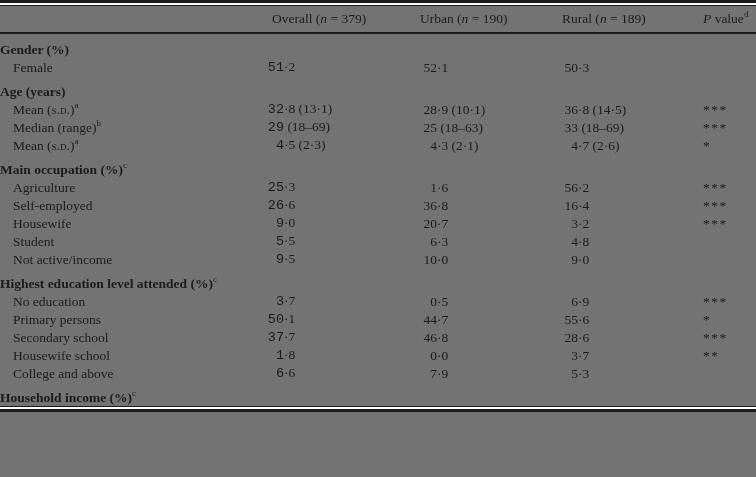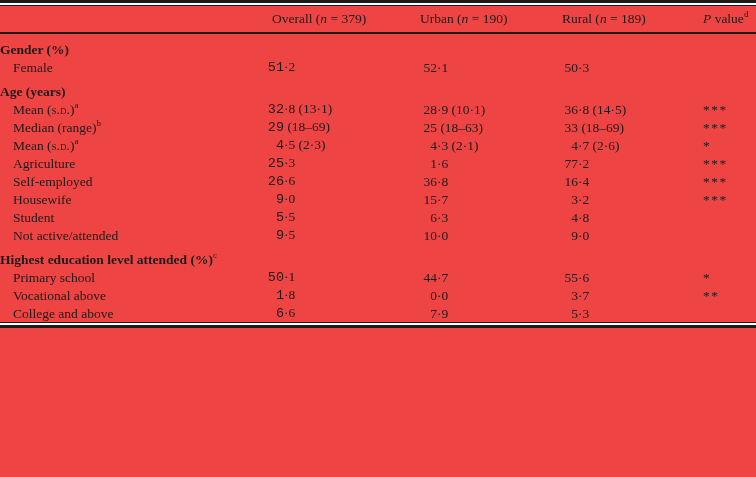--- a/index.html
+++ b/index.html
@@ -1,17 +1,17 @@
 <!DOCTYPE html>
 <html><head>
 <meta charset="utf-8">
 <style>
   html,body{margin:0;padding:0;background:#ffffff;}
   .page{
-    width:756px;height:477px;background:#ef4444;overflow:hidden;
+    width:756px;height:477px;background:#737373;overflow:hidden;
     font-family:"Liberation Serif","DejaVu Serif",serif;
     color:#1b1b1b;font-size:13.5px;
   }
   .rule-thick{height:3px;background:#1b1b1b;}
   .rule-gap{height:2px;background:#ffffff;}
   .rule-thin{height:1px;background:#1b1b1b;}
 
   table{width:756px;border-collapse:collapse;table-layout:fixed;}
   col.c-label{width:258px;}
   col.c-overall{width:142px;}
@@ -104,78 +104,98 @@
           <td class="num c2"><span class="ip">33</span><span class="rest"> (18–69)</span></td>
           <td class="pcol">***</td>
         </tr>
         <tr class="data">
           <td class="label ind"><span>Mean (</span><span class="sc">s.d.</span><span>)</span><sup>a</sup></td>
           <td class="num c0"><span class="ip">4</span><span class="rest">·5 (2·3)</span></td>
           <td class="num c1"><span class="ip">4</span><span class="rest">·3 (2·1)</span></td>
           <td class="num c2"><span class="ip">4</span><span class="rest">·7 (2·6)</span></td>
           <td class="pcol">*</td>
         </tr>
+        <tr class="section">
+          <td colspan="5" class="label"><span class="b">Main occupation (%)</span><sup>c</sup></td>
+        </tr>
         <tr class="data">
           <td class="label ind"><span>Agriculture</span></td>
           <td class="num c0"><span class="ip">25</span><span class="rest">·3</span></td>
           <td class="num c1"><span class="ip">1</span><span class="rest">·6</span></td>
-          <td class="num c2"><span class="ip">77</span><span class="rest">·2</span></td>
+          <td class="num c2"><span class="ip">56</span><span class="rest">·2</span></td>
           <td class="pcol">***</td>
         </tr>
         <tr class="data">
           <td class="label ind"><span>Self-employed</span></td>
           <td class="num c0"><span class="ip">26</span><span class="rest">·6</span></td>
           <td class="num c1"><span class="ip">36</span><span class="rest">·8</span></td>
           <td class="num c2"><span class="ip">16</span><span class="rest">·4</span></td>
           <td class="pcol">***</td>
         </tr>
         <tr class="data">
           <td class="label ind"><span>Housewife</span></td>
           <td class="num c0"><span class="ip">9</span><span class="rest">·0</span></td>
-          <td class="num c1"><span class="ip">15</span><span class="rest">·7</span></td>
+          <td class="num c1"><span class="ip">20</span><span class="rest">·7</span></td>
           <td class="num c2"><span class="ip">3</span><span class="rest">·2</span></td>
           <td class="pcol">***</td>
         </tr>
         <tr class="data">
           <td class="label ind"><span>Student</span></td>
           <td class="num c0"><span class="ip">5</span><span class="rest">·5</span></td>
           <td class="num c1"><span class="ip">6</span><span class="rest">·3</span></td>
           <td class="num c2"><span class="ip">4</span><span class="rest">·8</span></td>
           <td class="pcol"></td>
         </tr>
         <tr class="data">
-          <td class="label ind"><span>Not active/attended</span></td>
+          <td class="label ind"><span>Not active/income</span></td>
           <td class="num c0"><span class="ip">9</span><span class="rest">·5</span></td>
           <td class="num c1"><span class="ip">10</span><span class="rest">·0</span></td>
           <td class="num c2"><span class="ip">9</span><span class="rest">·0</span></td>
           <td class="pcol"></td>
         </tr>
         <tr class="section">
           <td colspan="5" class="label"><span class="b">Highest education level attended (%)</span><sup>c</sup></td>
         </tr>
         <tr class="data">
-          <td class="label ind"><span>Primary school</span></td>
+          <td class="label ind"><span>No education</span></td>
+          <td class="num c0"><span class="ip">3</span><span class="rest">·7</span></td>
+          <td class="num c1"><span class="ip">0</span><span class="rest">·5</span></td>
+          <td class="num c2"><span class="ip">6</span><span class="rest">·9</span></td>
+          <td class="pcol">***</td>
+        </tr>
+        <tr class="data">
+          <td class="label ind"><span>Primary persons</span></td>
           <td class="num c0"><span class="ip">50</span><span class="rest">·1</span></td>
           <td class="num c1"><span class="ip">44</span><span class="rest">·7</span></td>
           <td class="num c2"><span class="ip">55</span><span class="rest">·6</span></td>
           <td class="pcol">*</td>
         </tr>
         <tr class="data">
-          <td class="label ind"><span>Vocational above</span></td>
+          <td class="label ind"><span>Secondary school</span></td>
+          <td class="num c0"><span class="ip">37</span><span class="rest">·7</span></td>
+          <td class="num c1"><span class="ip">46</span><span class="rest">·8</span></td>
+          <td class="num c2"><span class="ip">28</span><span class="rest">·6</span></td>
+          <td class="pcol">***</td>
+        </tr>
+        <tr class="data">
+          <td class="label ind"><span>Housewife school</span></td>
           <td class="num c0"><span class="ip">1</span><span class="rest">·8</span></td>
           <td class="num c1"><span class="ip">0</span><span class="rest">·0</span></td>
           <td class="num c2"><span class="ip">3</span><span class="rest">·7</span></td>
           <td class="pcol">**</td>
         </tr>
         <tr class="data">
           <td class="label ind"><span>College and above</span></td>
           <td class="num c0"><span class="ip">6</span><span class="rest">·6</span></td>
           <td class="num c1"><span class="ip">7</span><span class="rest">·9</span></td>
           <td class="num c2"><span class="ip">5</span><span class="rest">·3</span></td>
           <td class="pcol"></td>
         </tr>
+        <tr class="section">
+          <td colspan="5" class="label"><span class="b">Household income (%)</span><sup>c</sup></td>
+        </tr>
       </tbody>
   </table>
 
   <div class="rule-thin"></div>
   <div class="rule-gap"></div>
   <div class="rule-thick"></div>
 </div>
 
 </body></html>

